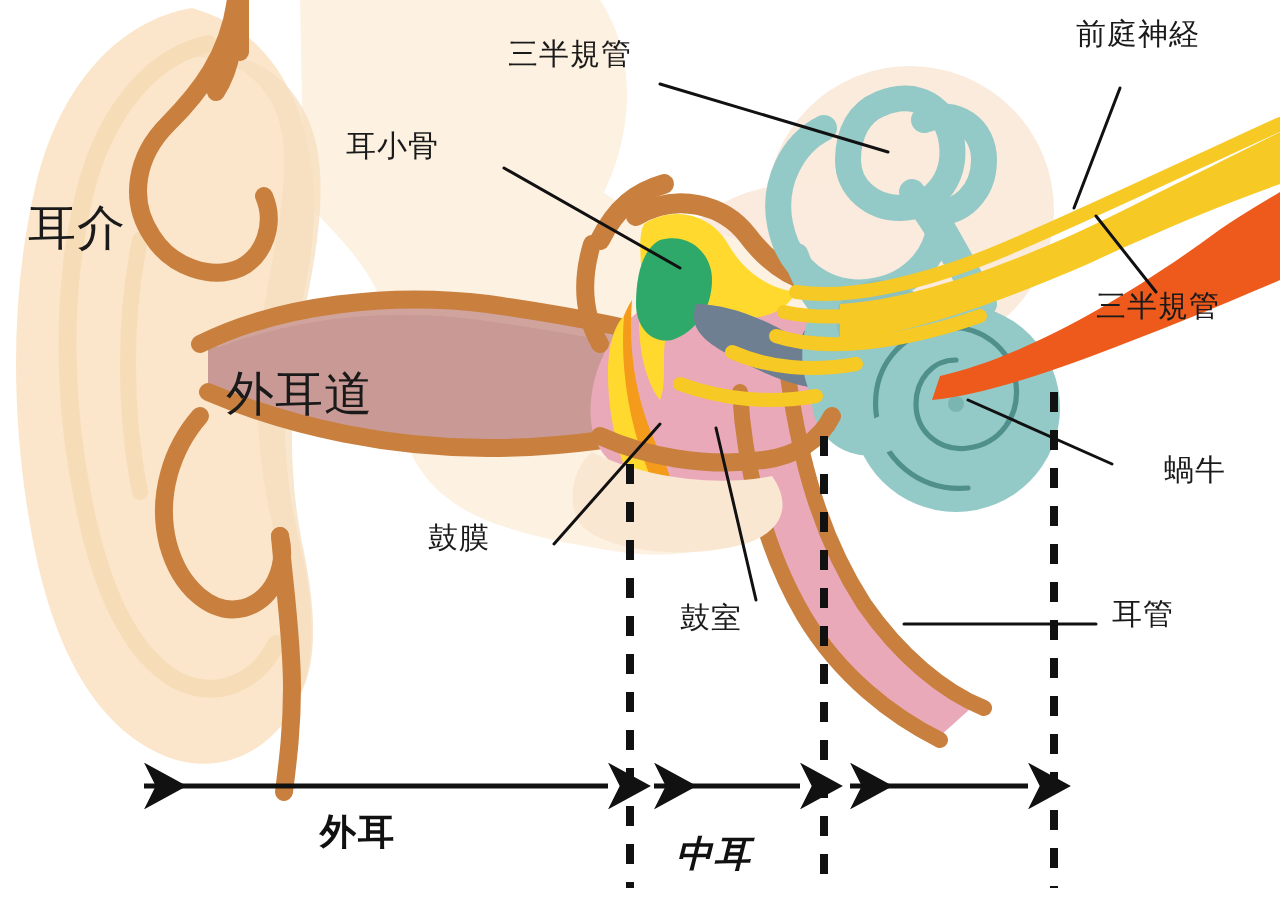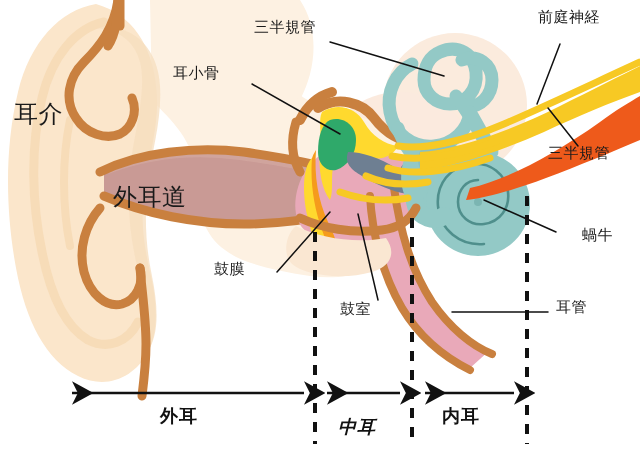--- a/index.html
+++ b/index.html
@@ -239,15 +239,14 @@
   <div class="lbl" style="left:214px;top:262px;">鼓膜</div>
 
   <div class="lbl" style="left:340px;top:302px;">鼓室</div>
 
   <div class="lbl" style="left:556px;top:300px;">耳管</div>
 
   <div class="region-lbl" style="left:160px;top:404px;">外耳</div>
 
   <div class="region-lbl" style="left:338px;top:415px;font-style:italic;">中耳</div>
 
-  <div class="region-lbl" style="left:442px;top:404px;">内耳</div>
 
 </div>
 
 </body></html>

